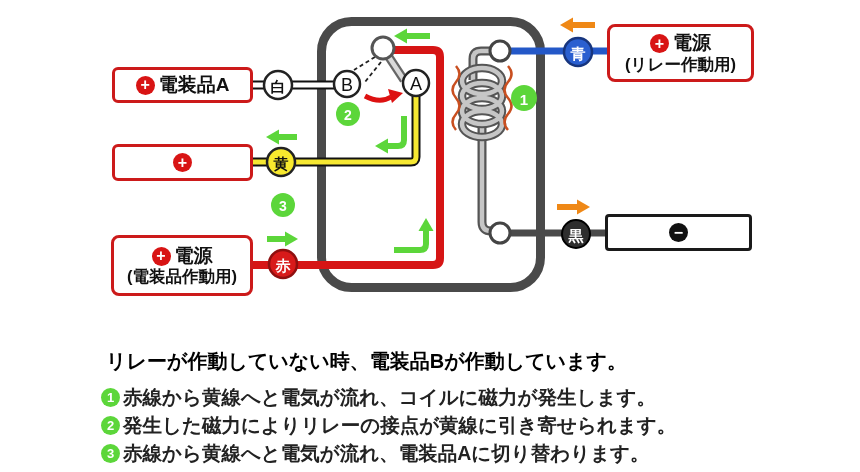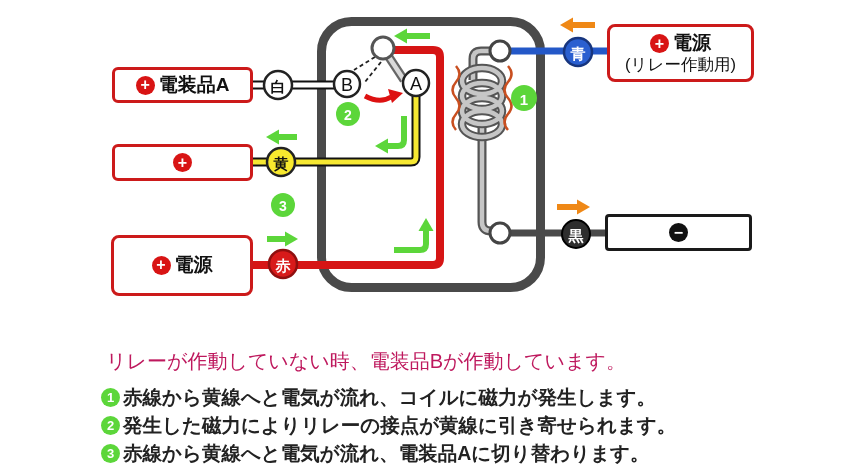--- a/index.html
+++ b/index.html
@@ -8,30 +8,30 @@
     font-family:"Liberation Sans",sans-serif;color:#111;
   }
   #diagram-svg{position:absolute;left:0;top:0;}
   .labelbox{
     position:absolute;background:#fff;border:3px solid #cc1a1a;border-radius:6px;
     display:flex;align-items:center;justify-content:center;gap:4px;
     font-size:19px;font-weight:bold;color:#111;box-sizing:border-box;
   }
   .labelbox.twoline{flex-direction:column;gap:0;border-radius:8px;}
   .labelbox .row{display:flex;align-items:center;gap:4px;line-height:1.2;}
-  .labelbox .sub{font-size:16.5px;line-height:1.15;font-weight:normal;}
+  .labelbox .sub{font-size:16.5px;line-height:1.15;font-weight:bold;}
   .labelbox.dark{border:3px solid #1a1a1a;border-radius:4px;}
   .sign-icon{
     display:inline-flex;align-items:center;justify-content:center;
     width:19px;height:19px;border-radius:50%;background:#d81414;color:#fff;
     font-size:16px;font-weight:bold;line-height:1;flex-shrink:0;
   }
   .sign-icon.minus{background:#111;}
   .caption{position:absolute;left:0;top:0;width:860px;}
-  .intro{position:absolute;left:106px;top:348px;font-size:20px;font-weight:normal;color:#be185d;white-space:nowrap;}
+  .intro{position:absolute;left:106px;top:348px;font-size:20px;font-weight:bold;color:#000000;white-space:nowrap;}
   .step{position:absolute;left:101px;display:flex;align-items:center;font-size:19.5px;font-weight:bold;color:#222;white-space:nowrap;}
   .step-badge{
     display:inline-flex;align-items:center;justify-content:center;
     width:19px;height:19px;border-radius:50%;background:#5cd63a;color:#fff;
     font-size:13px;font-weight:bold;margin-right:3px;flex-shrink:0;
   }
   svg text{font-family:"Liberation Sans",sans-serif;}
 </style>
 </head>
 <body>
@@ -176,20 +176,21 @@
 
   <div class="labelbox" style="left:112px;top:144px;width:141px;height:37px;">
     <span class="sign-icon">+</span>
   </div>
 
   <div class="labelbox twoline" style="left:111px;top:235px;width:142px;height:61px;">
     <span class="row">
       <span class="sign-icon">+</span>
       <span>電源</span>
     </span>
+    <span class="sub">(電装品作動用)</span>
   </div>
 
   <div class="labelbox twoline" style="left:607px;top:24px;width:147px;height:58px;">
     <span class="row">
       <span class="sign-icon">+</span>
       <span>電源</span>
     </span>
     <span class="sub">(リレー作動用)</span>
   </div>
 

